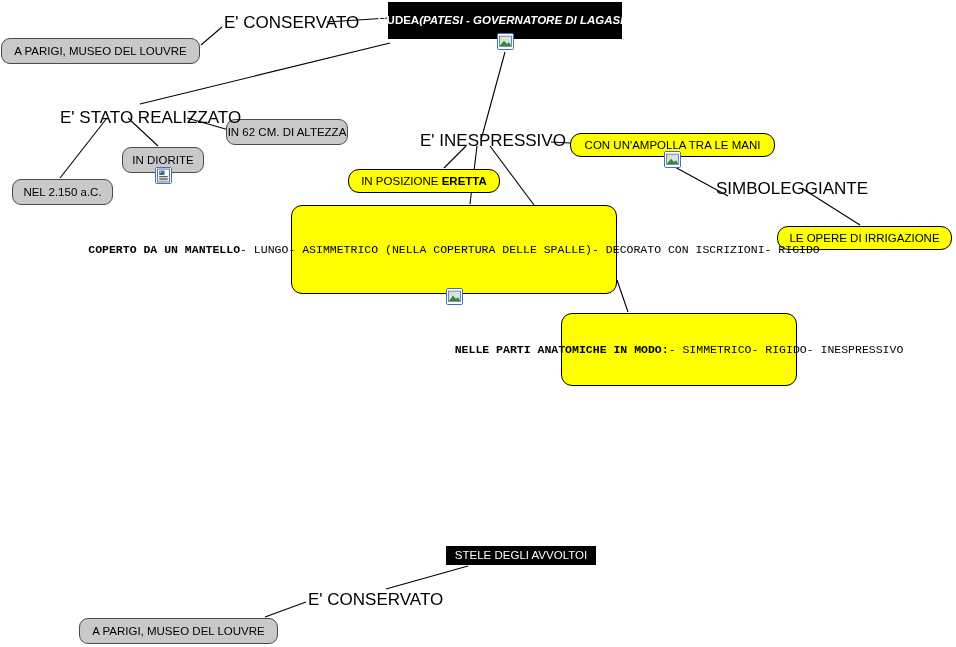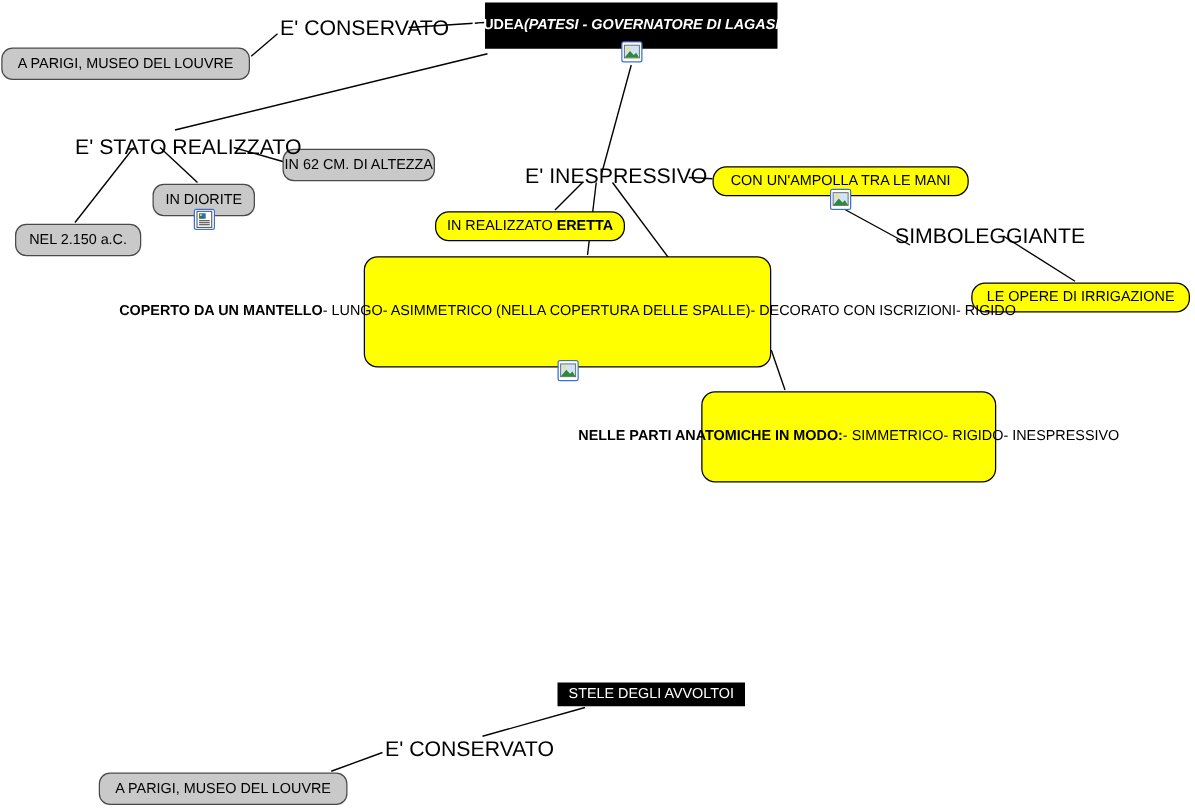--- a/index.html
+++ b/index.html
@@ -59,21 +59,21 @@
     font-size:17px;
     line-height:14px;
     color:#000;
     white-space:pre;
     background:transparent;
     z-index:4;
   }
 
   .b{font-weight:bold;}
   .i{font-style:italic;}
-  .ml{line-height:15.2px;}
+  .ml{line-height:15.2px;font-family:Liberation Mono, monospace;}
 
   
   .icon{
     position:absolute;
     width:17px;height:17px;
     box-sizing:border-box;
     border:1.5px solid #3b6fd4;
     background:#ffffff;
     border-radius:2px;
     z-index:6;
@@ -111,21 +111,21 @@
       <div class="phrase" style="left: 420px; top: 134px;">E' INESPRESSIVO</div>
       <div class="phrase" style="left: 716px; top: 182px;">SIMBOLEGGIANTE</div>
       <div class="phrase" style="left: 308px; top: 593px;">E' CONSERVATO</div>
     </div>
   <div id="node-layer">
       <div class="node black" style="left: 388px; top: 2px; width: 234px; min-height: 37px;"><div class="b">GUDEA</div><div class="b i">(PATESI - GOVERNATORE DI LAGASH)</div></div>
       <div class="node gray" style="left: 1px; top: 38px; width: 199px; min-height: 26px;"><div>A PARIGI, MUSEO DEL LOUVRE</div></div>
       <div class="node gray" style="left: 226px; top: 119px; width: 122px; min-height: 26px;"><div>IN 62 CM. DI ALTEZZA</div></div>
       <div class="node gray" style="left: 122px; top: 147px; width: 82px; min-height: 26px;"><div>IN DIORITE</div></div>
       <div class="node gray" style="left: 12px; top: 179px; width: 101px; min-height: 26px;"><div>NEL 2.150 a.C.</div></div>
-      <div class="node yellow" style="left: 348px; top: 169px; width: 152px; min-height: 24px;"><div><span>IN REALIZZATO </span><span class="b">ERETTA</span></div></div>
+      <div class="node yellow" style="left: 348px; top: 169px; width: 152px; min-height: 24px;"><div><span>IN POSIZIONE </span><span class="b">ERETTA</span></div></div>
       <div class="node yellow" style="left: 570px; top: 133px; width: 205px; min-height: 24px;"><div>CON UN'AMPOLLA TRA LE MANI</div></div>
       <div class="node yellow" style="left: 777px; top: 226px; width: 175px; min-height: 24px;"><div>LE OPERE DI IRRIGAZIONE</div></div>
       <div class="node yellow ml" style="left: 291px; top: 205px; width: 326px; min-height: 89px;"><div class="b">COPERTO DA UN MANTELLO</div><div>- LUNGO</div><div>- ASIMMETRICO (NELLA COPERTURA DELLE SPALLE)</div><div>- DECORATO CON ISCRIZIONI</div><div>- RIGIDO</div></div>
       <div class="node yellow ml" style="left: 561px; top: 313px; width: 236px; min-height: 73px;"><div class="b">NELLE PARTI ANATOMICHE IN MODO:</div><div>- SIMMETRICO</div><div>- RIGIDO</div><div>- INESPRESSIVO</div></div>
       <div class="node black" style="left: 446px; top: 546px; width: 150px; min-height: 19px;"><div>STELE DEGLI AVVOLTOI</div></div>
       <div class="node gray" style="left: 79px; top: 618px; width: 199px; min-height: 26px;"><div>A PARIGI, MUSEO DEL LOUVRE</div></div>
     </div>
   <div id="icon-layer">
       <div class="icon" style="left: 497px; top: 33px;">
         <svg viewBox="0 0 14 14">

